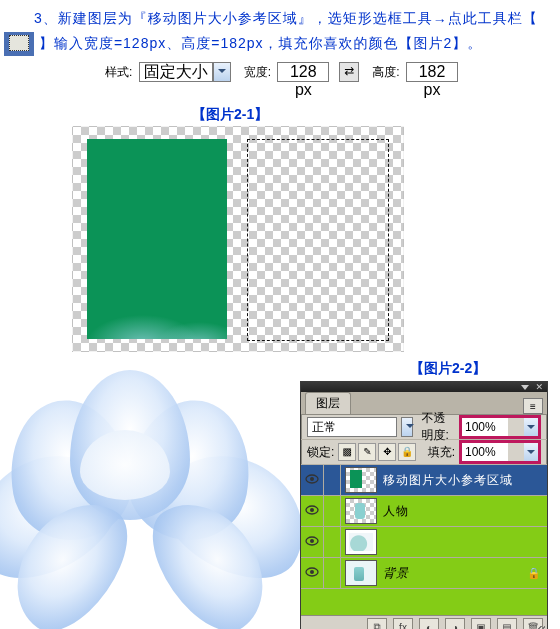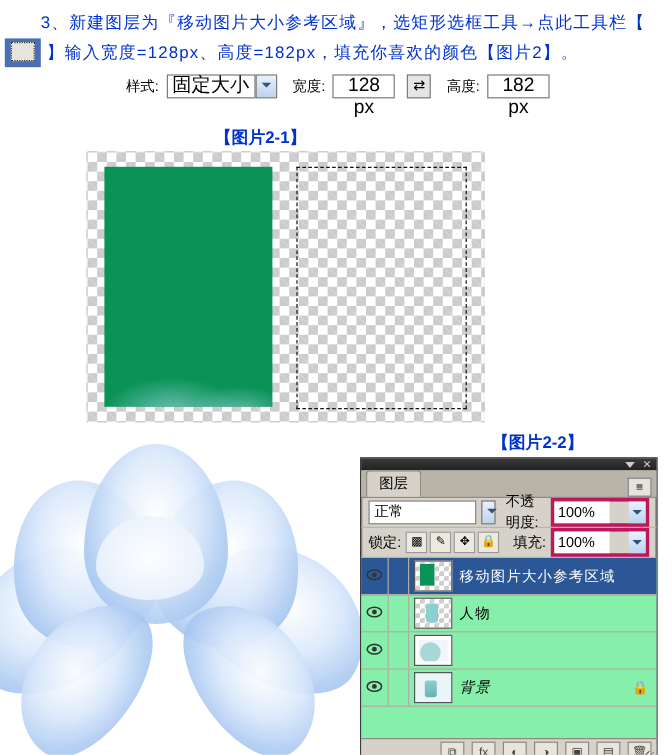--- a/index.html
+++ b/index.html
@@ -123,21 +123,21 @@
   .canvas-marquee {
     position: absolute;
     left: 174px;
     top: 12px;
     width: 140px;
     height: 200px;
     border: 1px dashed #111;
   }
   .caption-21 {
     position: absolute;
-    left: 179px;
+    left: 192px;
     top: 106px;
     color: #0033cc;
     font-weight: bold;
     text-align: center;
   }
   .caption-22 {
     position: absolute;
     left: 410px;
     top: 360px;
     color: #0033cc;
@@ -224,21 +224,20 @@
     border-bottom: 1px solid #b9b4a8;
     gap: 4px;
   }
   .sel-box {
     border: 1px solid #7b7b7b;
     background: #fff;
     height: 18px;
     line-height: 18px;
     padding: 0 4px;
     flex: 0 0 80px;
-    font-family: Liberation Mono, monospace;
   }
   .spin {
     display:inline-flex;
     border:3px solid #be185d;
     height:18px;
     gap:16px;
   }
   .spin-input{
     background:#fff;width:40px;padding:0 3px;line-height:18px;font-size:12px;
   }
@@ -250,21 +249,21 @@
     border:4px solid transparent;border-top-color:#33517a;
   }
   .lock-icons span{
     display:inline-block;width:16px;height:16px;
     border:1px solid #999;background:#eceade;margin-right:2px;
     text-align:center;line-height:15px;font-size:10px;
   }
 
   
   .layer-list {
-    background: #86efac;
+    background: #84cc16;
   }
   .layer {
     display:flex;
     align-items:center;
     height:30px;
     border-bottom:1px solid #b0aca0;
   }
   .layer.selected { background:#2b5797; color:#fff; }
   .col-eye{
     width:22px;flex:0 0 22px;text-align:center;

